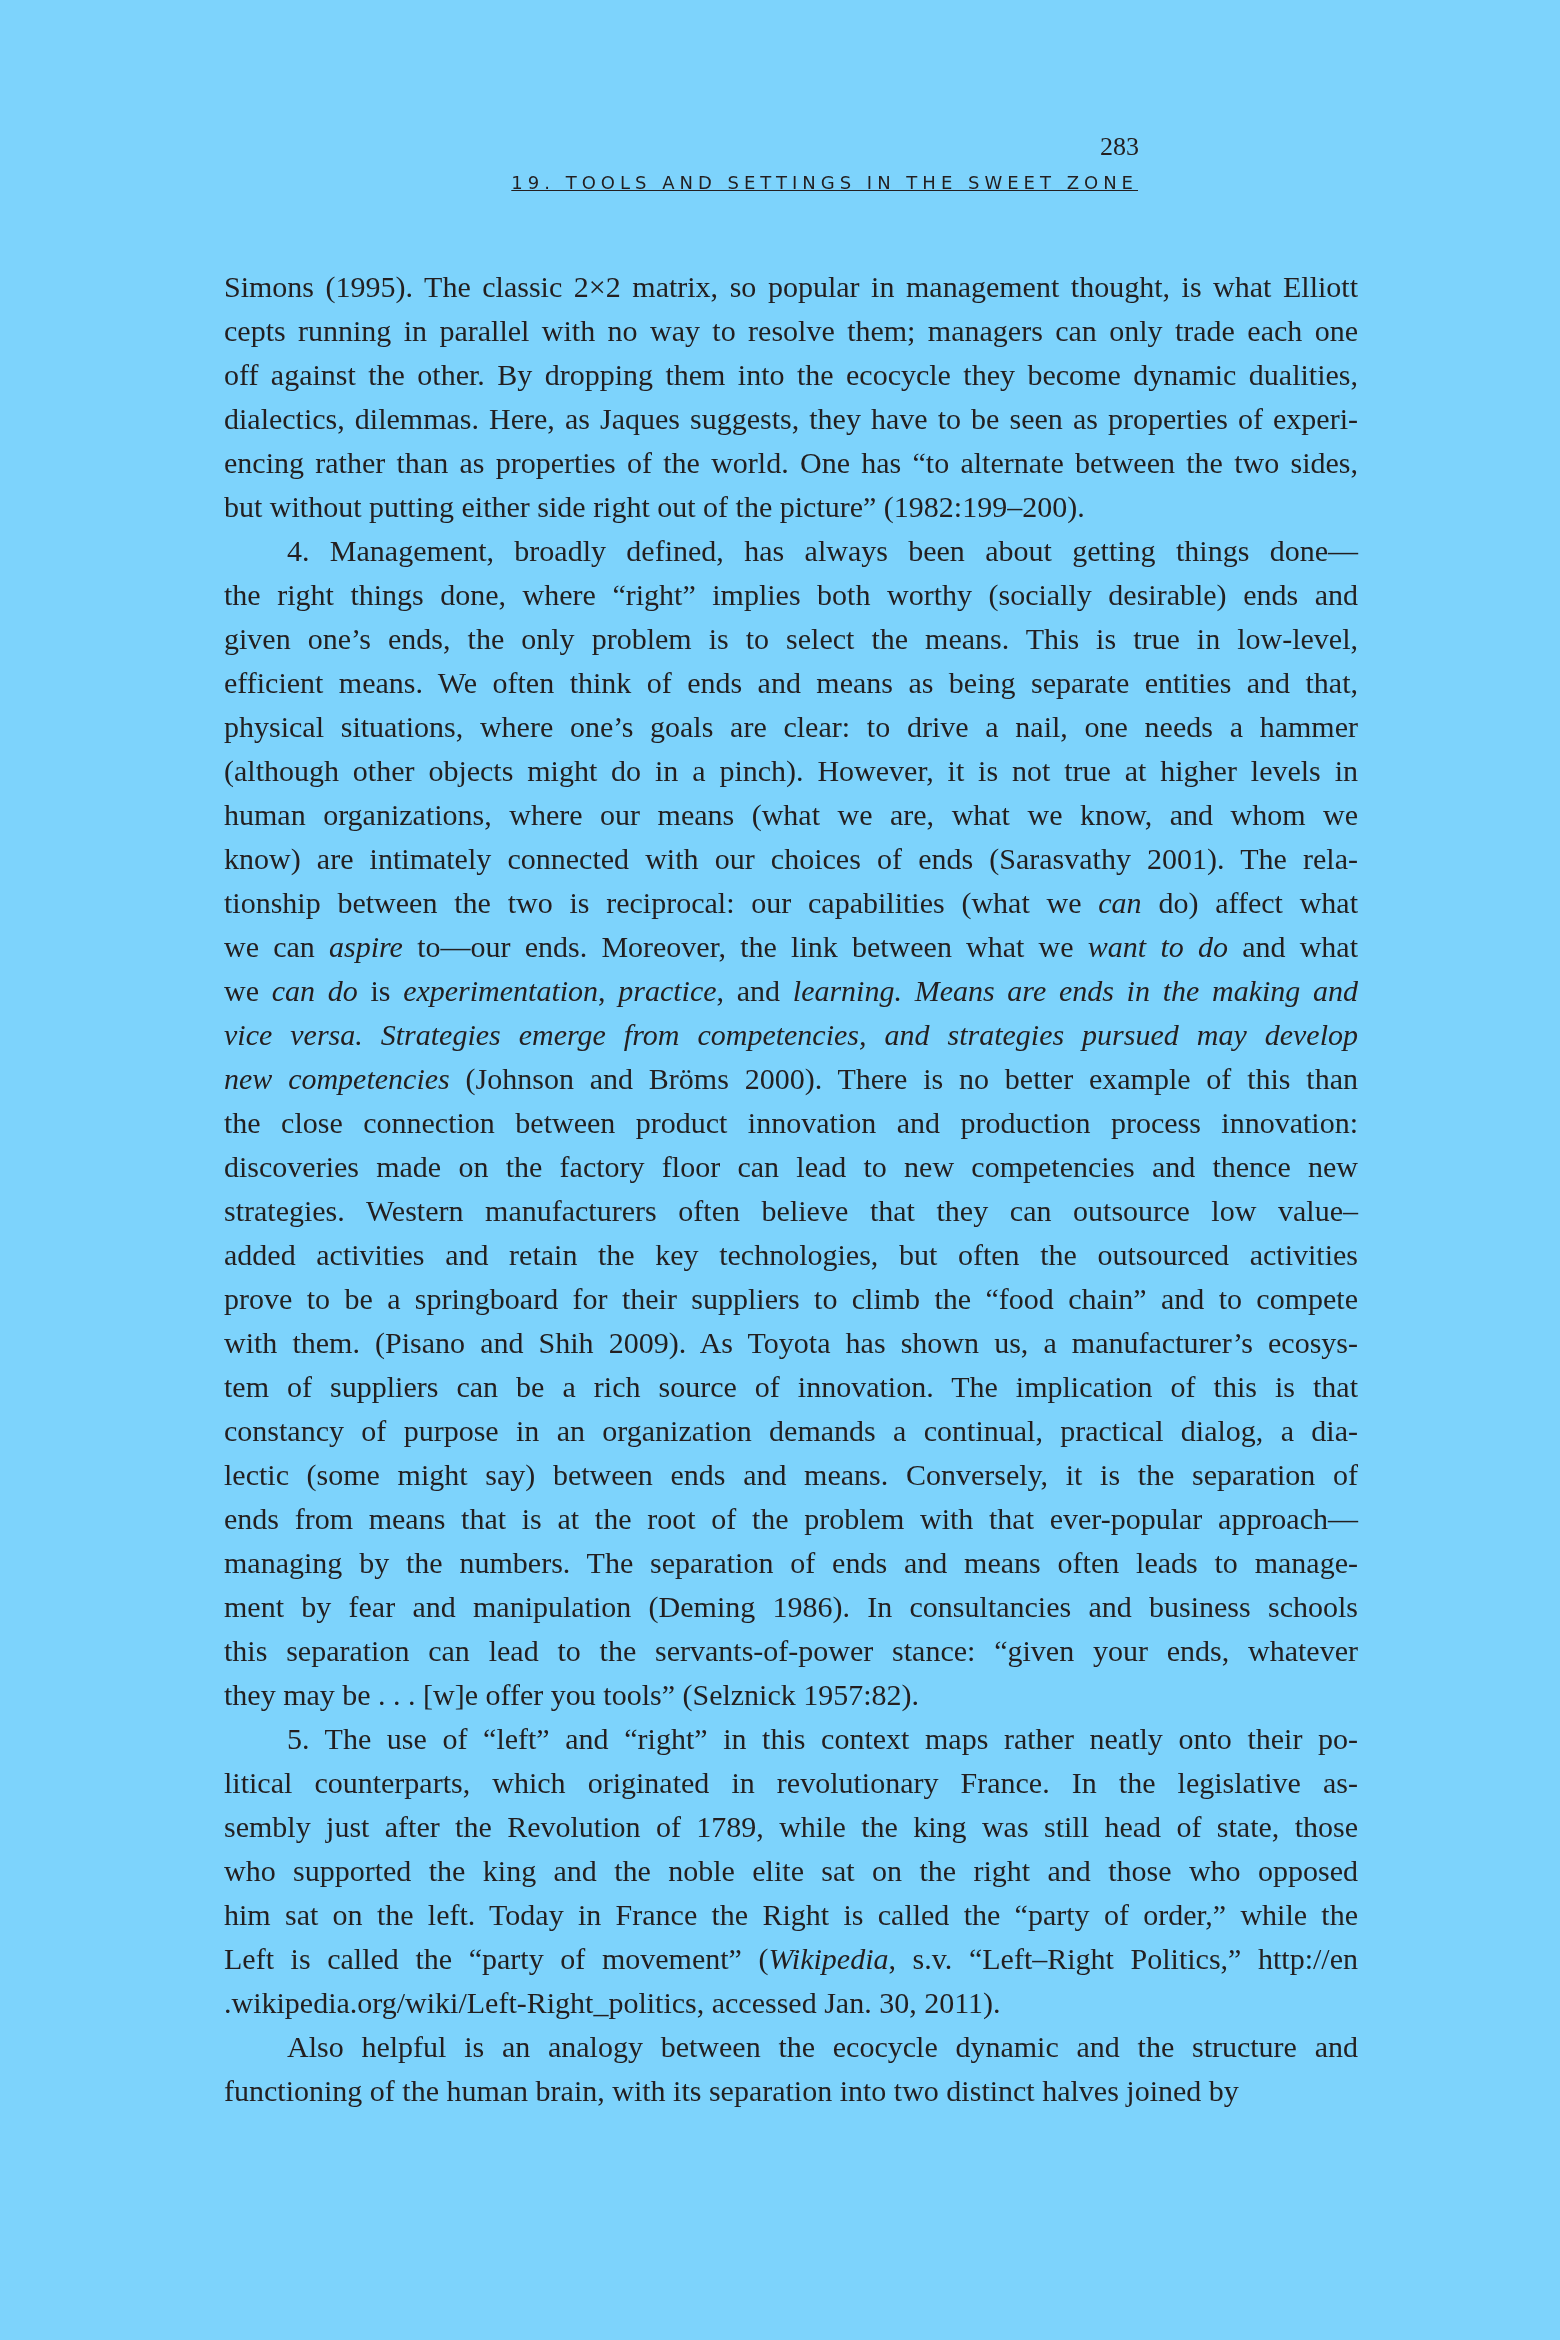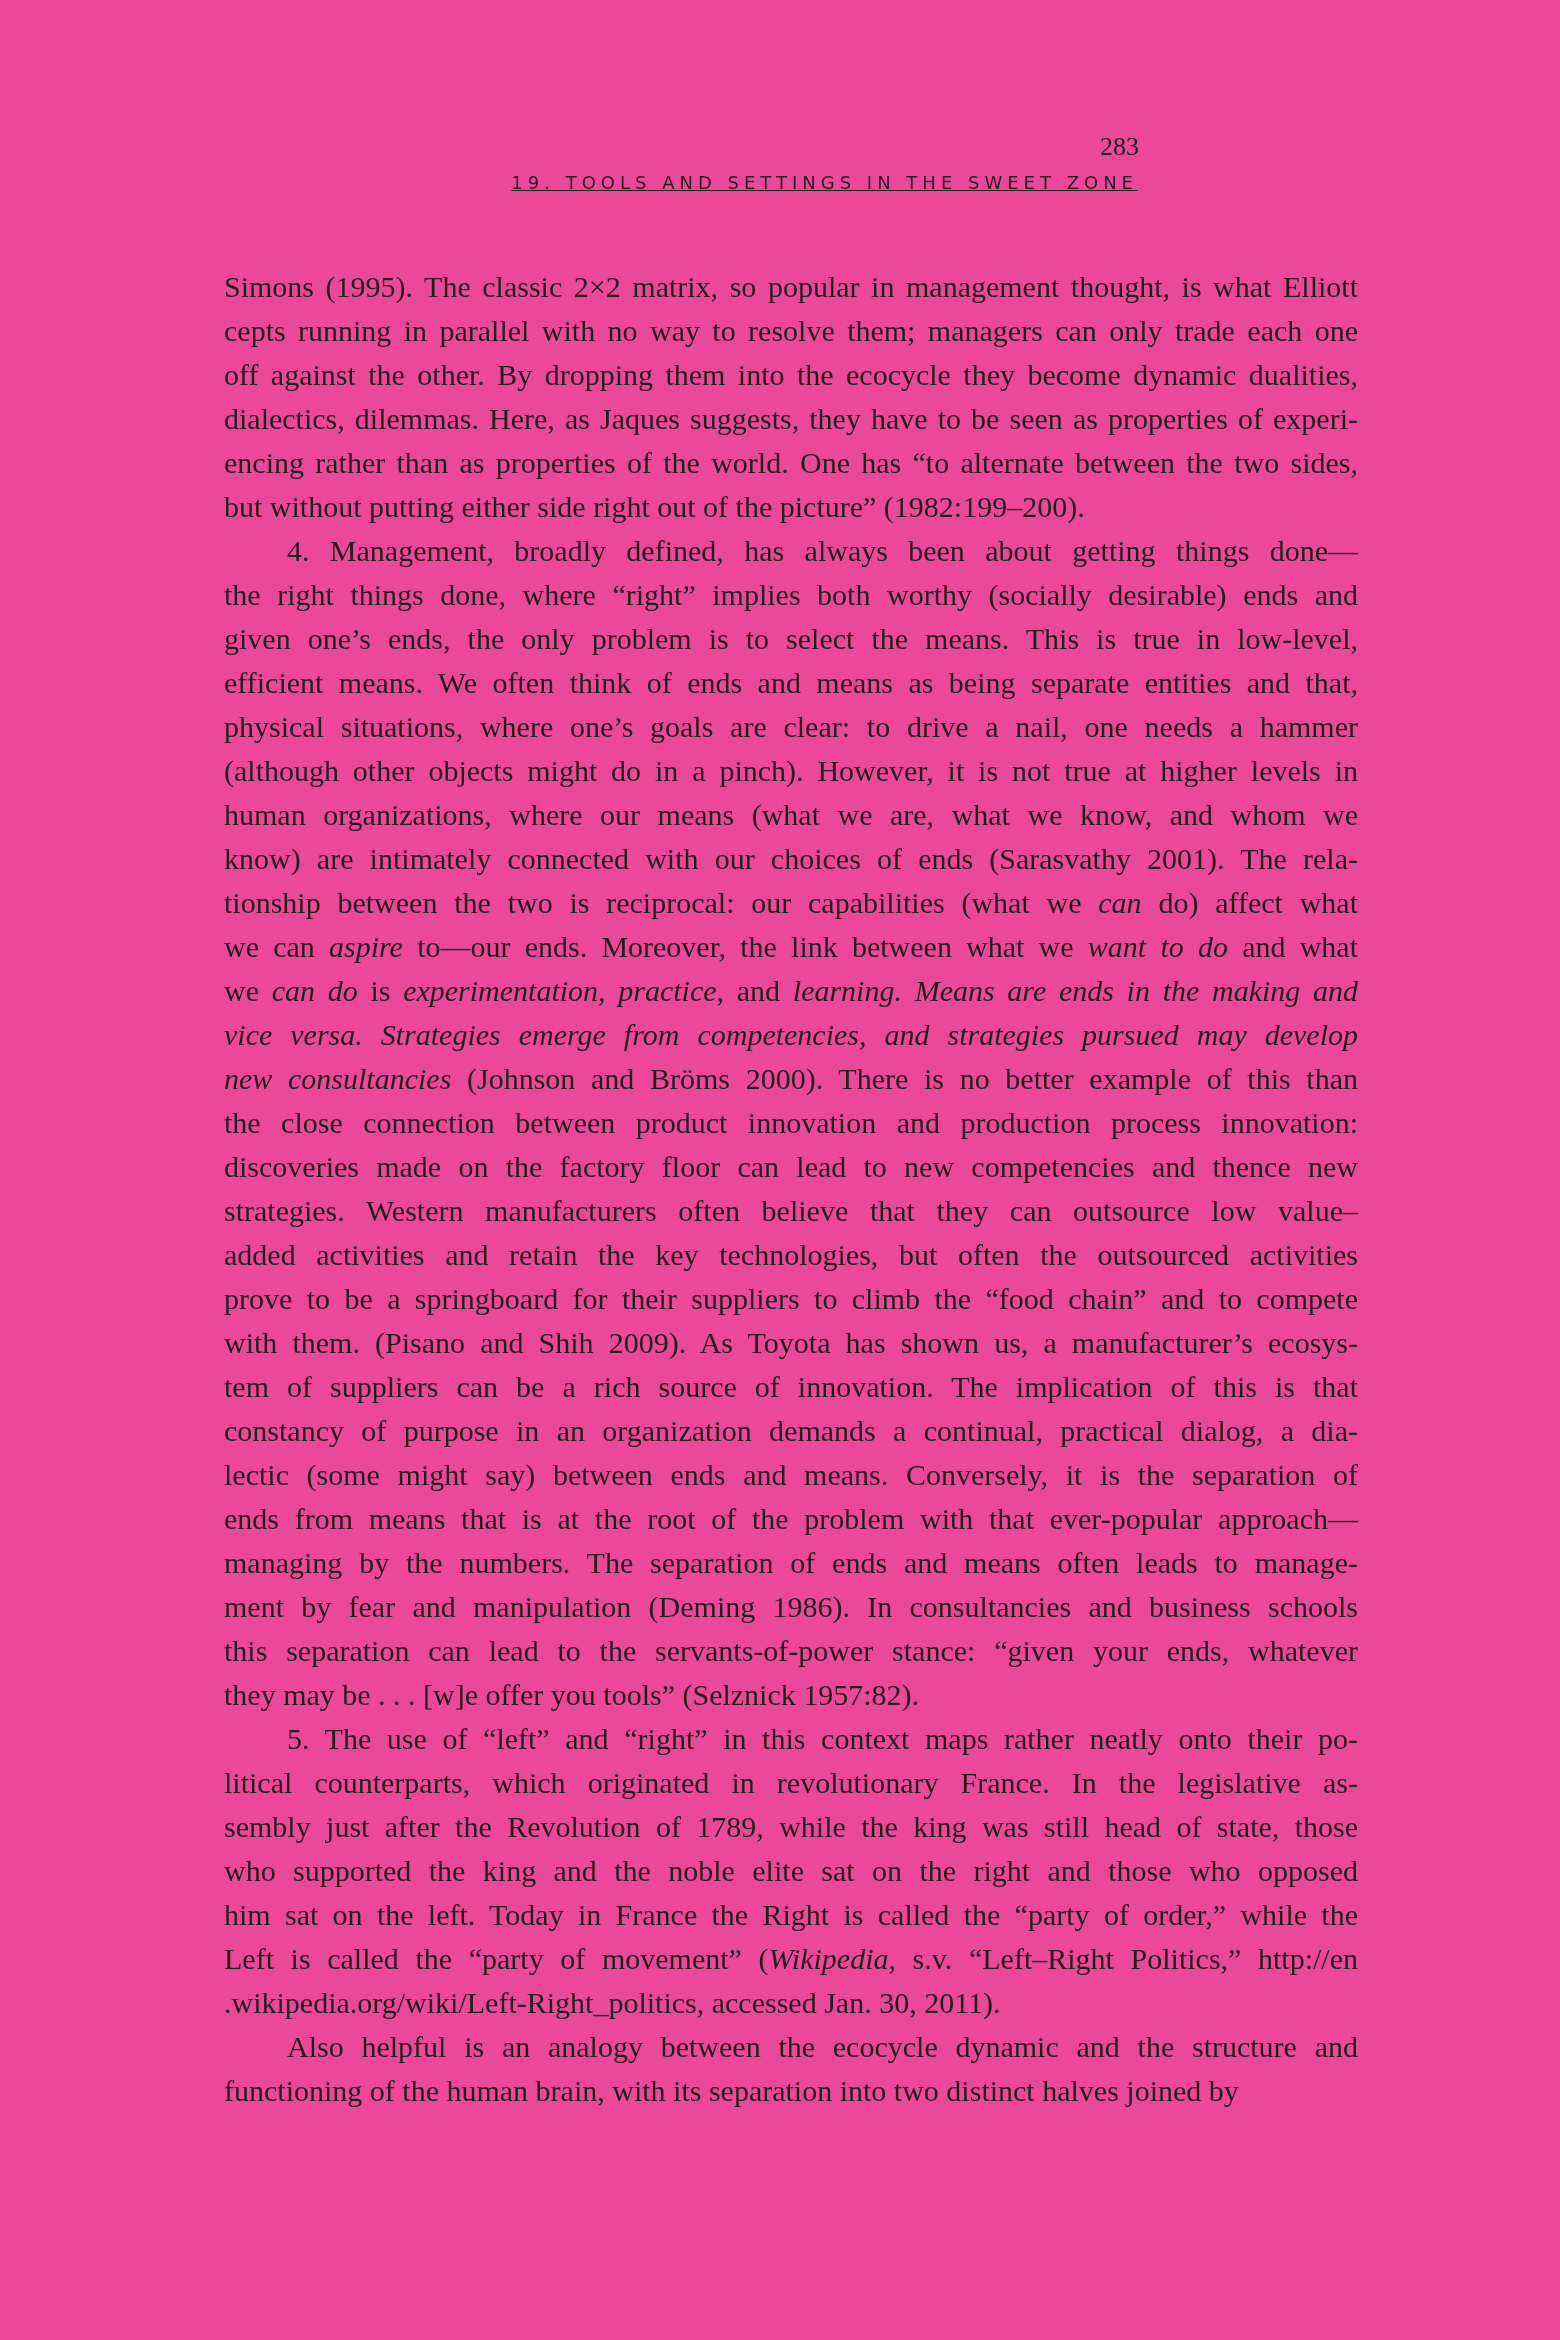--- a/index.html
+++ b/index.html
@@ -1,17 +1,17 @@
 <!DOCTYPE html>
 <html><head>
 <meta charset="utf-8">
 <style>
   html, body { margin: 0; padding: 0; background: #ffffff; }
   body { width: 1561px; height: 2341px; position: relative; overflow: hidden; }
-  .page { position: absolute; left: 0; top: 0; width: 1561px; height: 2341px; background: #ec4899; color: #231f20; }
+  .page { position: absolute; left: 0; top: 0; width: 1561px; height: 2341px; background: #7dd3fc; color: #231f20; }
   .folio {
     position: absolute; top: 134px; right: 422px;
     font-family: "Liberation Serif", "DejaVu Serif", serif;
     font-size: 26px; line-height: 1; color: #231f20;
   }
   .running-head {
     position: absolute; top: 174px; right: 423px;
     font-family: "DejaVu Sans", "Liberation Sans", sans-serif;
     font-size: 18px; letter-spacing: 5px; line-height: 1; color: #231f20;
     font-weight: normal; white-space: nowrap; text-decoration: underline;
@@ -49,21 +49,21 @@
         <span class="line"><span>given one’s ends, the only problem is to select the means. This is true in low-level,</span></span>
         <span class="line"><span>efficient means. We often think of ends and means as being separate entities and that,</span></span>
         <span class="line"><span>physical situations, where one’s goals are clear: to drive a nail, one needs a hammer</span></span>
         <span class="line"><span>(although other objects might do in a pinch). However, it is not true at higher levels in</span></span>
         <span class="line"><span>human organizations, where our means (what we are, what we know, and whom we</span></span>
         <span class="line"><span>know) are intimately connected with our choices of ends (Sarasvathy 2001). The rela-</span></span>
         <span class="line"><span>tionship between the two is reciprocal: our capabilities (what we </span><em>can</em><span> do) affect what</span></span>
         <span class="line"><span>we can </span><em>aspire</em><span> to—our ends. Moreover, the link between what we </span><em>want to do</em><span> and what</span></span>
         <span class="line"><span>we </span><em>can do</em><span> is </span><em>experimentation</em><span>, </span><em>practice</em><span>, and </span><em>learning. Means are ends in the making and</em></span>
         <span class="line"><em>vice versa. Strategies emerge from competencies, and strategies pursued may develop</em></span>
-        <span class="line"><em>new consultancies</em><span> (Johnson and Bröms 2000). There is no better example of this than</span></span>
+        <span class="line"><em>new competencies</em><span> (Johnson and Bröms 2000). There is no better example of this than</span></span>
         <span class="line"><span>the close connection between product innovation and production process innovation:</span></span>
         <span class="line"><span>discoveries made on the factory floor can lead to new competencies and thence new</span></span>
         <span class="line"><span>strategies. Western manufacturers often believe that they can outsource low value–</span></span>
         <span class="line"><span>added activities and retain the key technologies, but often the outsourced activities</span></span>
         <span class="line"><span>prove to be a springboard for their suppliers to climb the “food chain” and to compete</span></span>
         <span class="line"><span>with them. (Pisano and Shih 2009). As Toyota has shown us, a manufacturer’s ecosys-</span></span>
         <span class="line"><span>tem of suppliers can be a rich source of innovation. The implication of this is that</span></span>
         <span class="line"><span>constancy of purpose in an organization demands a continual, practical dialog, a dia-</span></span>
         <span class="line"><span>lectic (some might say) between ends and means. Conversely, it is the separation of</span></span>
         <span class="line"><span>ends from means that is at the root of the problem with that ever-popular approach—</span></span>

